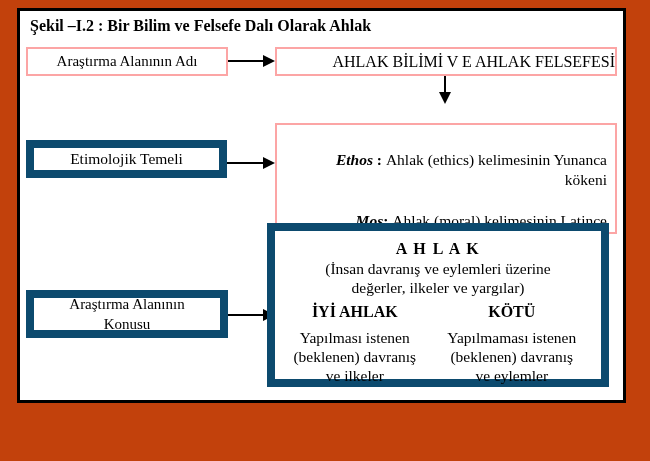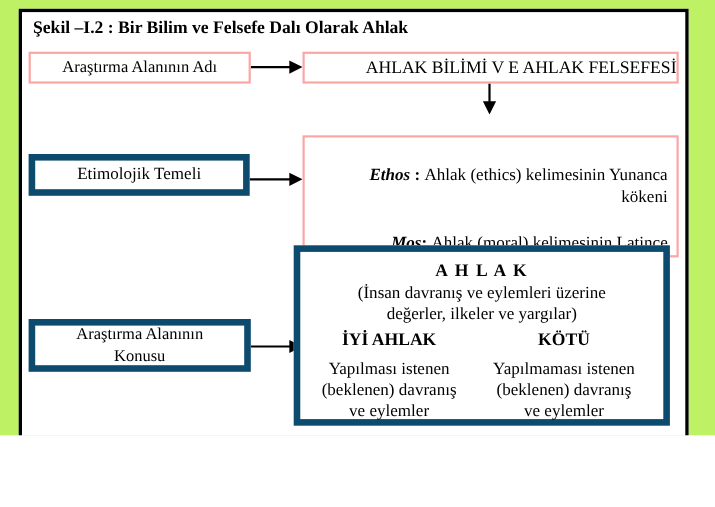--- a/index.html
+++ b/index.html
@@ -4,22 +4,22 @@
 <style>
   * { margin: 0; padding: 0; box-sizing: border-box; }
   html, body { background: #ffffff; }
   body {
     font-family: "Liberation Serif", "DejaVu Serif", serif;
     color: #000000;
   }
   .page {
     position: relative;
     width: 650px;
-    height: 396px;
-    background: #bef264;
+    height: 461px;
+    background: #c2410c;
     overflow: hidden;
   }
   .frame {
     position: absolute;
     left: 17px; top: 8px;
     width: 609px; height: 395px;
     border: 3px solid #000000;
     background: #ffffff;
   }
   .figure-title {
@@ -31,21 +31,21 @@
   }
   .box {
     position: absolute;
     background: #ffffff;
     display: flex;
     align-items: center;
     justify-content: center;
     text-align: center;
   }
   .thin  { border: 2px solid #fca5a5; }
-  .thick { border: 6px solid #0c4a6e; }
+  .thick { border: 8px solid #0c4a6e; }
 
   .box-name-label   { left: 26px;  top: 47px;  width: 202px; height: 29px; font-size: 15px; }
   .box-name-result  { left: 275px; top: 47px;  width: 342px; height: 29px; font-size: 16px; justify-content: flex-end; }
   .box-etym-label   { left: 26px;  top: 140px; width: 201px; height: 38px; font-size: 15.5px; }
   .box-etym-content {
     left: 275px; top: 104px; width: 342px; height: 111px;
     display: block;
     text-align: right;
     padding: 4px 8px 0 9px;
     font-size: 15.5px;
@@ -171,21 +171,21 @@
 
   <div class="box thick box-subject-content">
     <div class="ahlak-heading">A H L A K</div>
     <div class="ahlak-subheading">(İnsan davranış ve eylemleri üzerine
 değerler, ilkeler ve yargılar)</div>
     <div class="ahlak-cols">
       <div class="ahlak-col-good">
         <div class="col-header">İYİ AHLAK</div>
         <div class="col-text">Yapılması istenen
 (beklenen) davranış
-ve eylemler</div>
+ve ilkeler</div>
       </div>
       <div class="ahlak-col-bad">
         <div class="col-header">KÖTÜ</div>
         <div class="col-text">Yapılmaması istenen
 (beklenen) davranış
 ve eylemler</div>
       </div>
     </div>
   </div>
 

